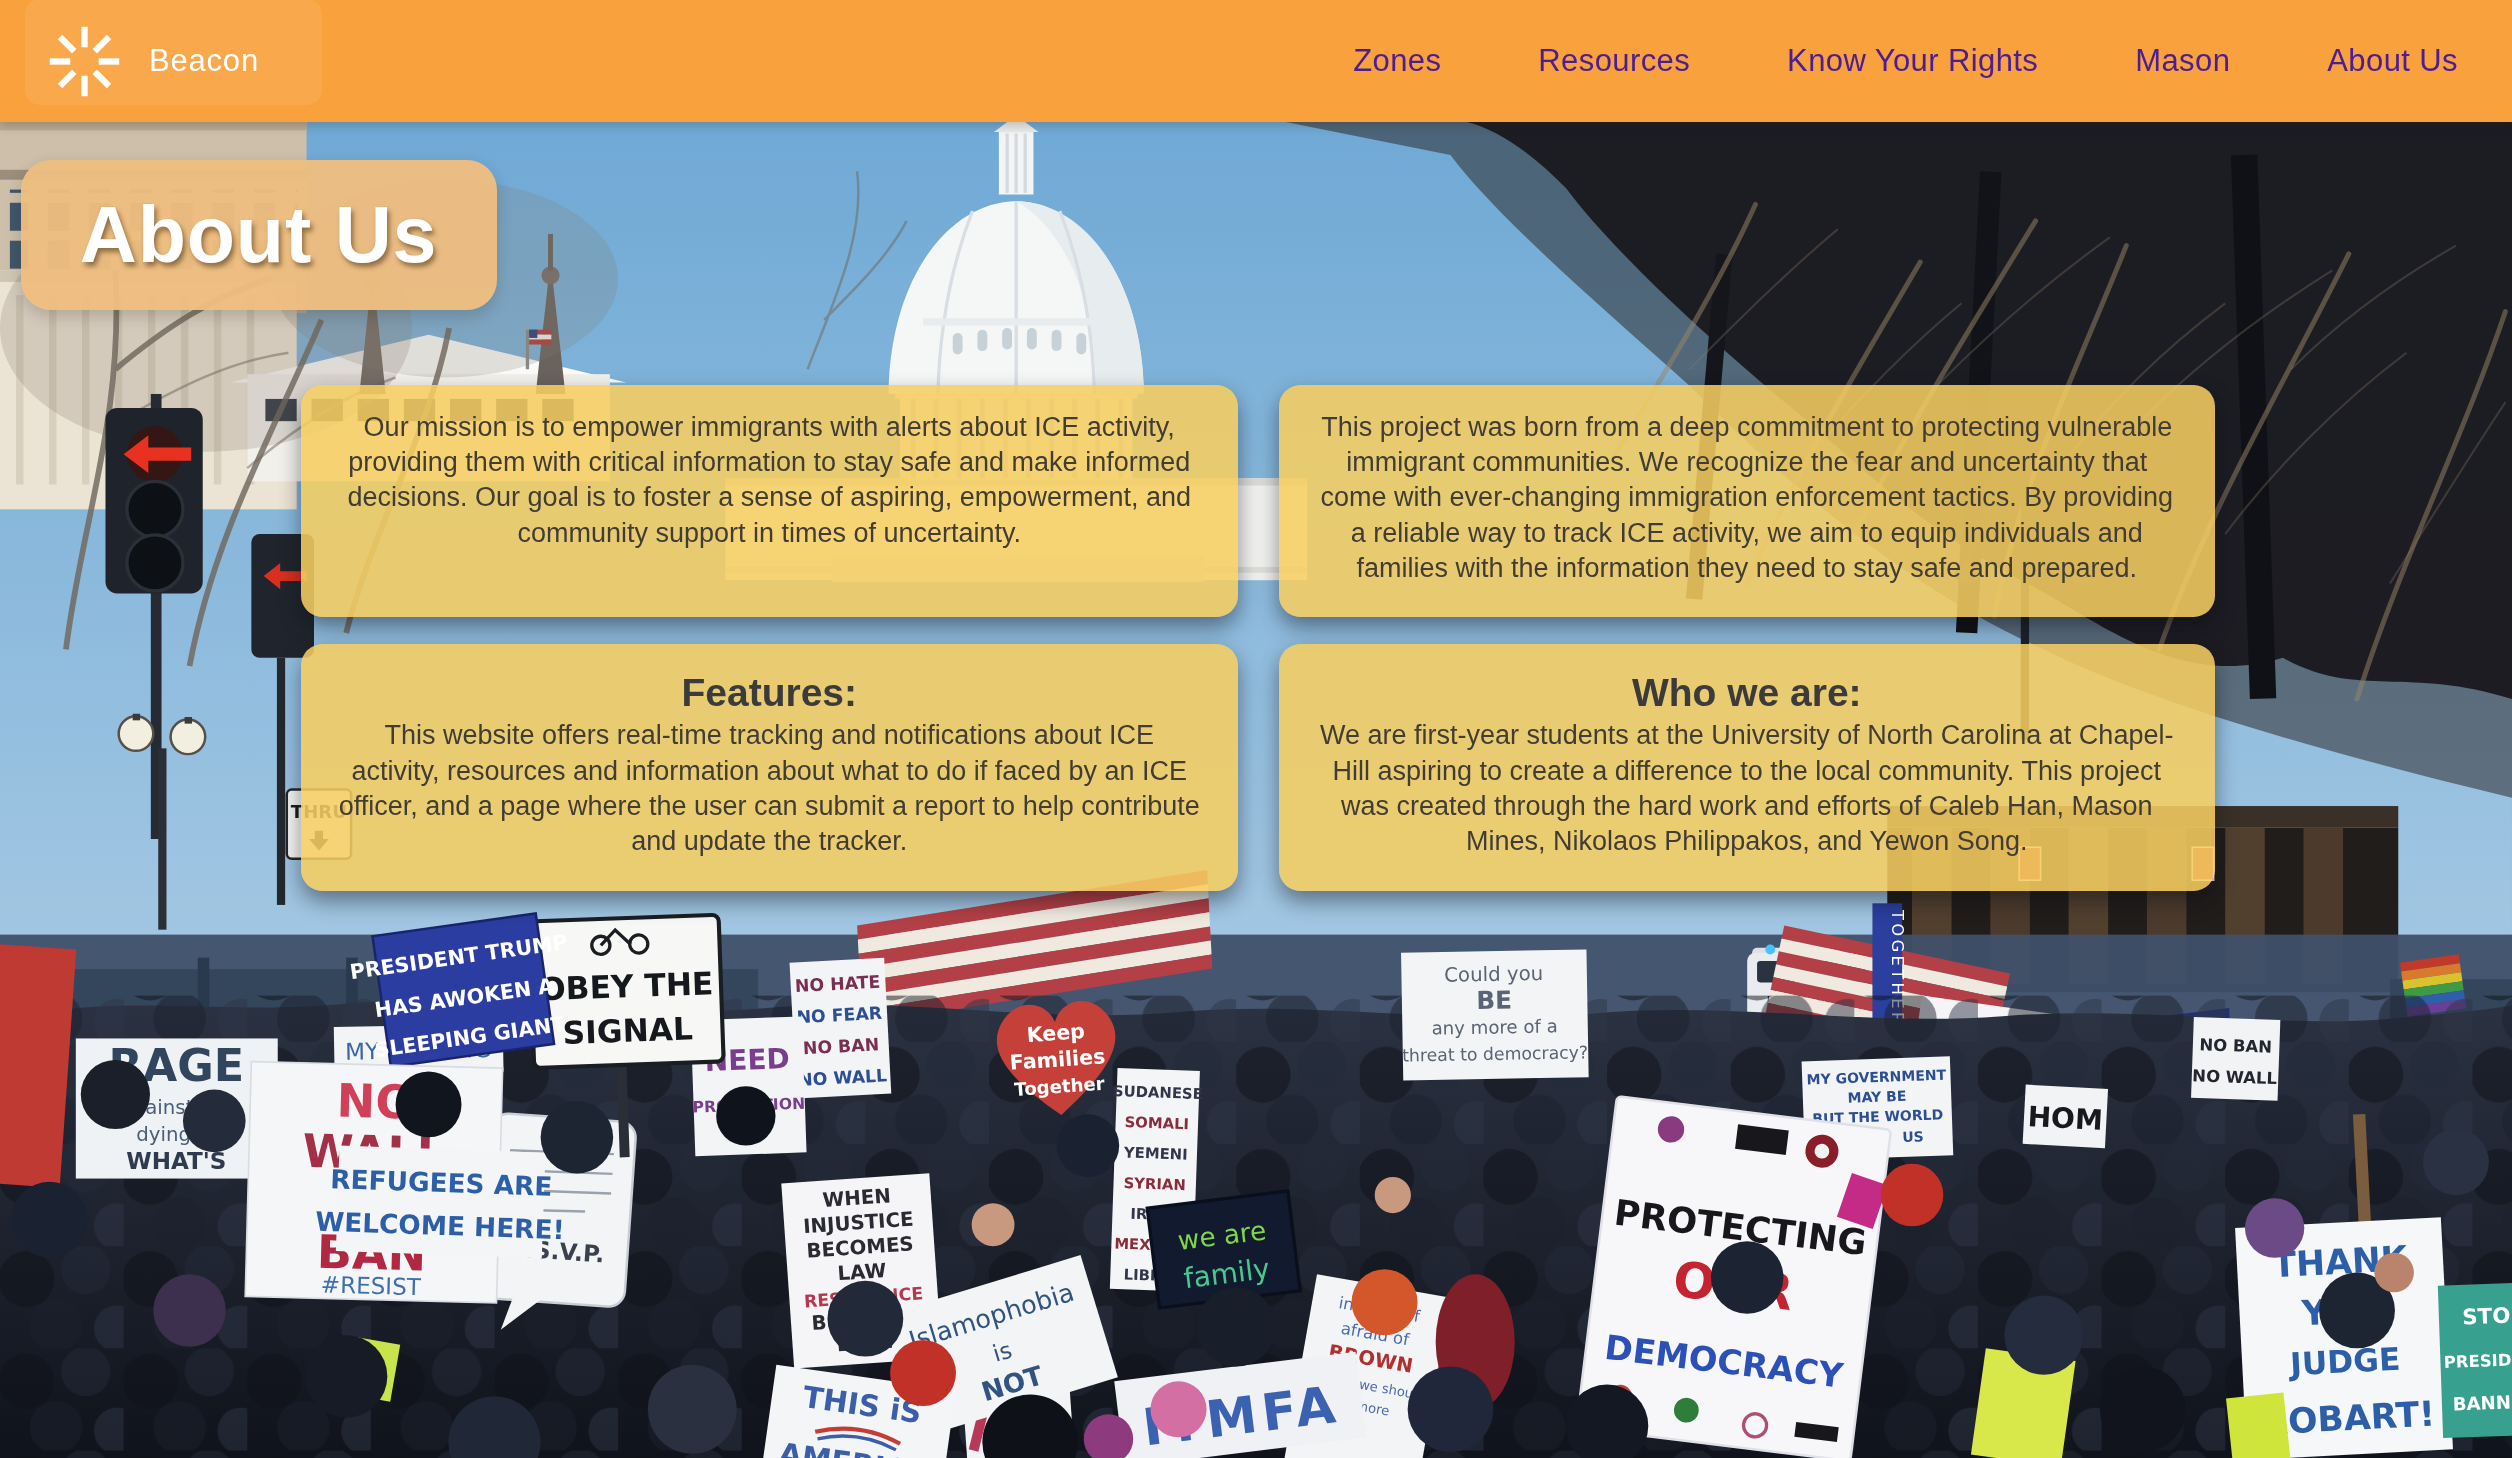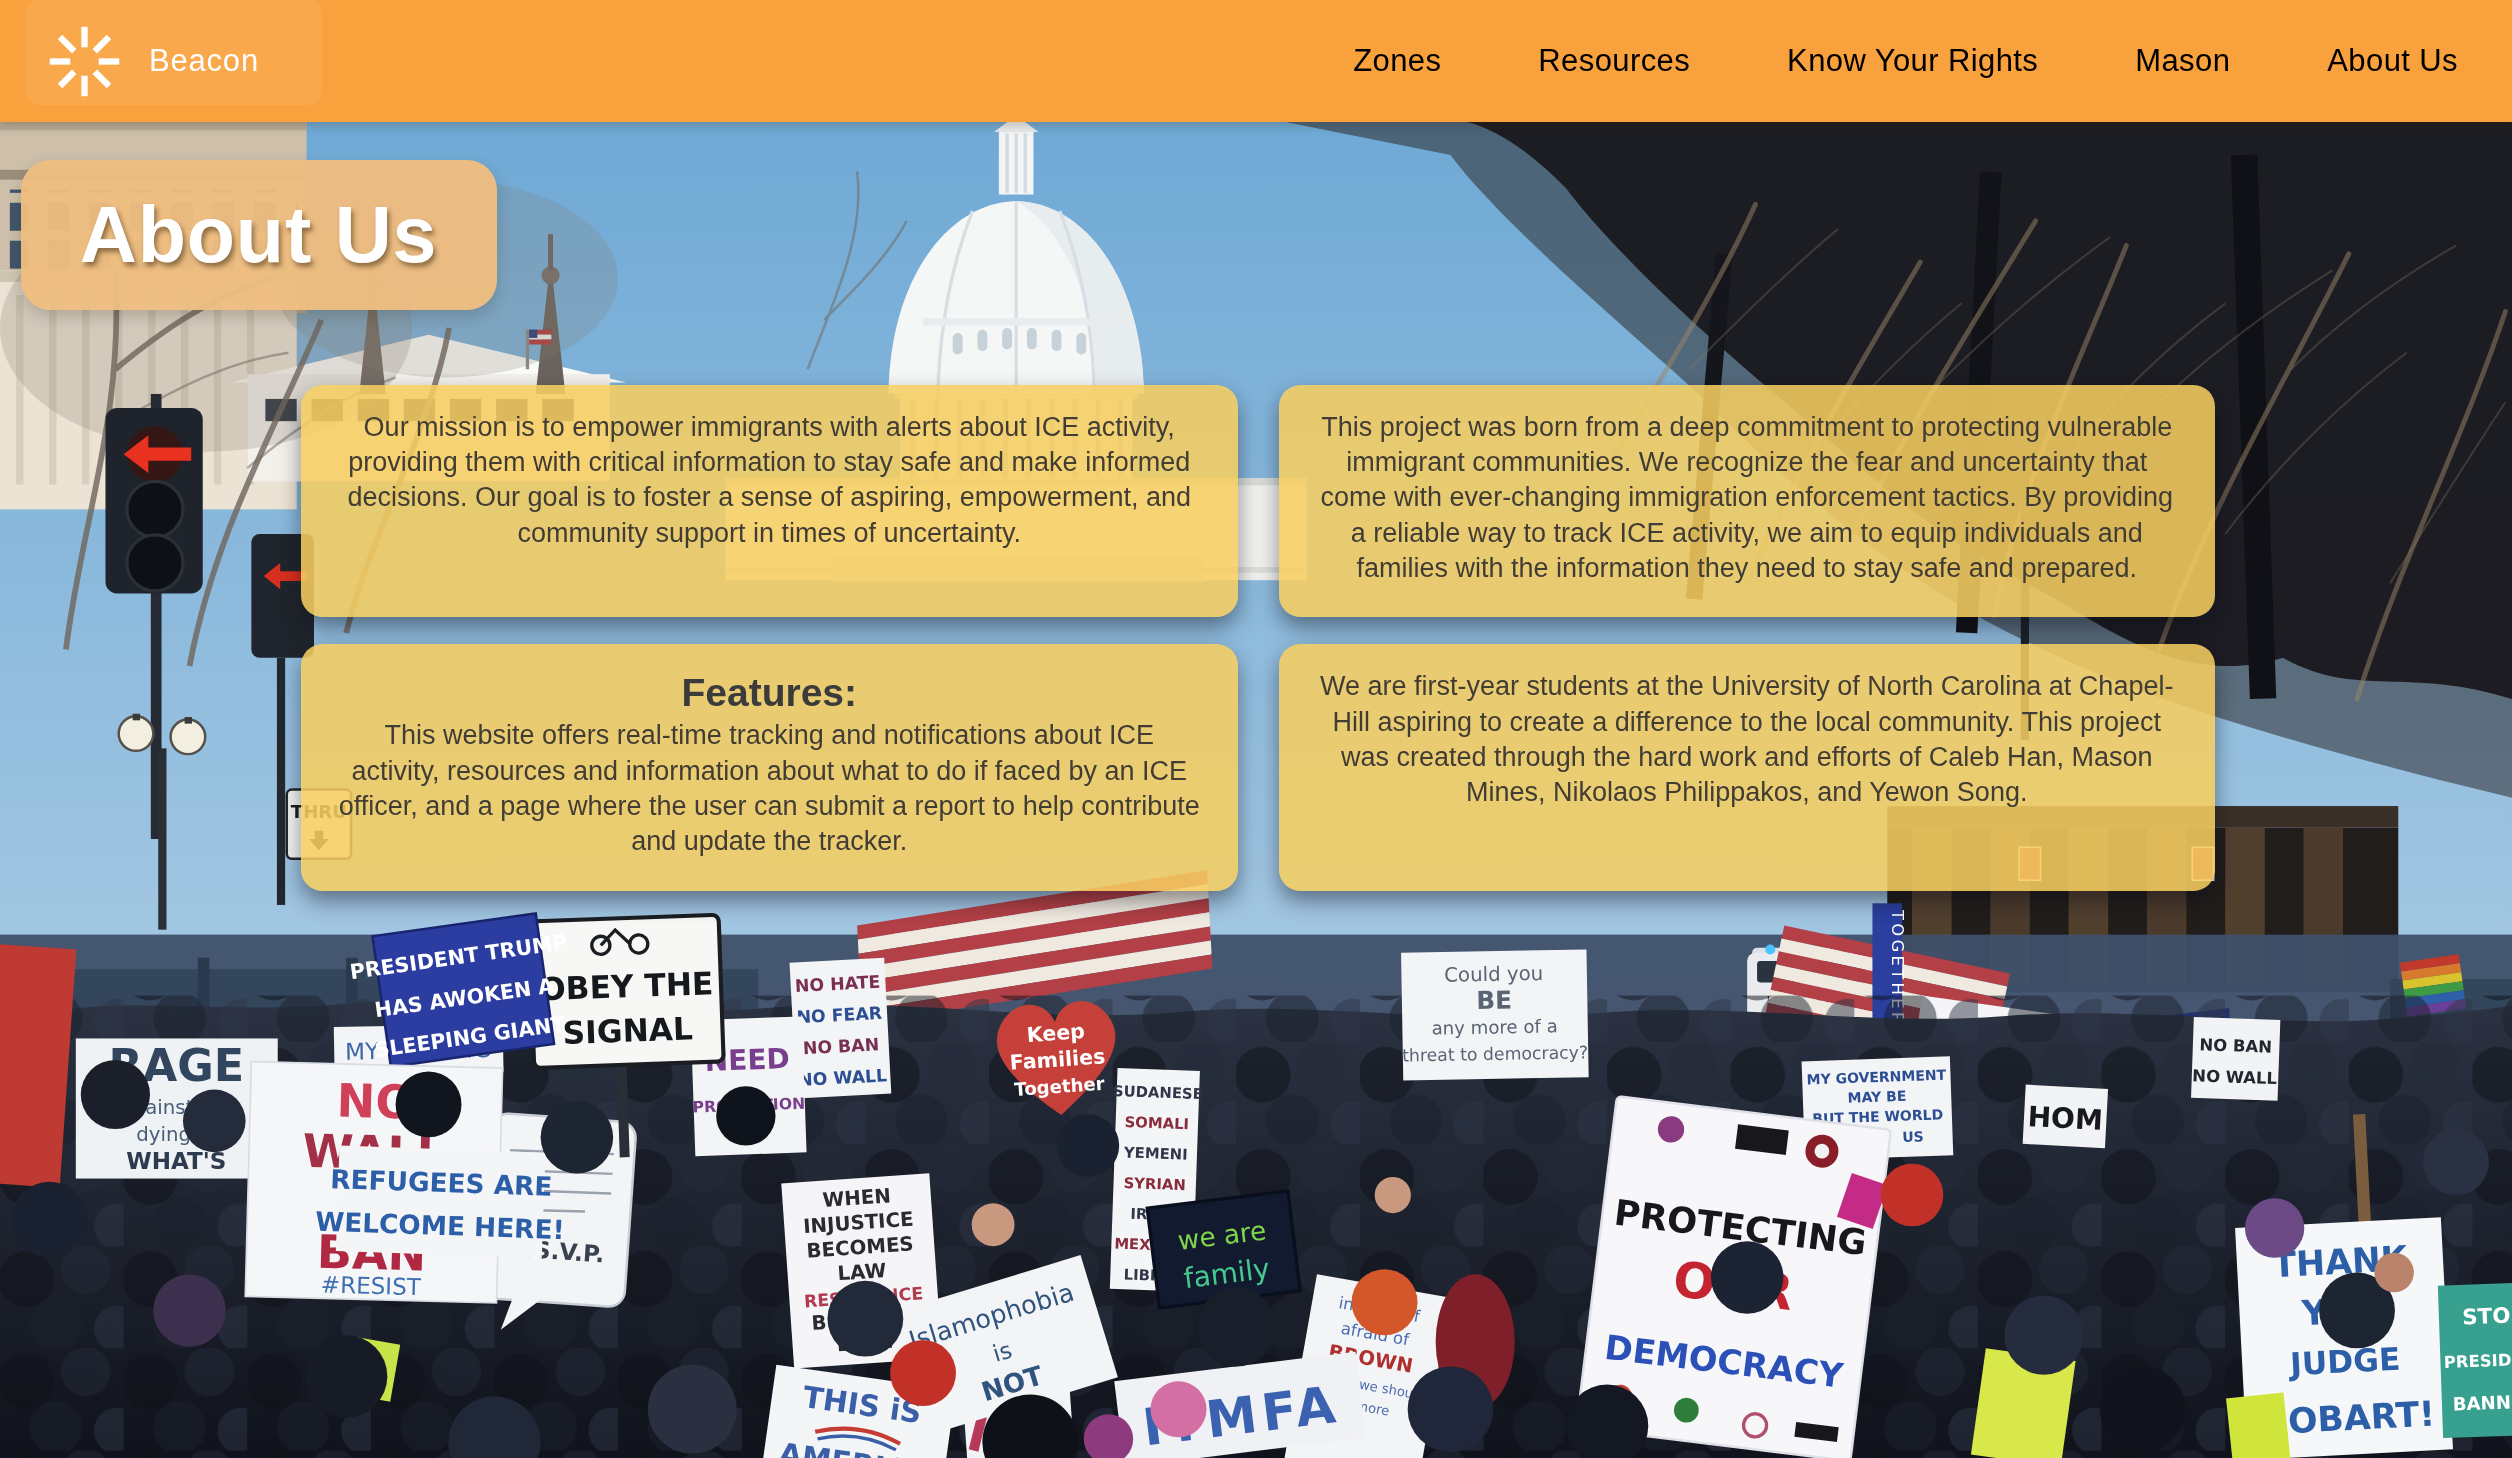--- a/index.html
+++ b/index.html
@@ -6,21 +6,21 @@
     font-family:"Liberation Sans",sans-serif;background:#1b1a20;}
   
   .navbar{position:relative;height:122px;background:#F9A13C;display:flex;
     align-items:center;justify-content:space-between;padding:0 54px 0 45px;
     box-sizing:border-box;z-index:30;box-shadow:0 3.3px 10px rgba(60,30,0,.25);}
   .brand{display:flex;align-items:center;gap:25px;cursor:pointer;position:relative;}
   .brand-glow{position:absolute;left:-20px;top:-23px;width:297px;height:106px;
     background:rgba(255,255,255,.08);border-radius:15px;}
   .brand-text{color:#fff;font-size:31px;letter-spacing:0.8px;position:relative;}
   .mainnav{display:flex;align-items:center;gap:97px;}
-  .mainnav a{color:#000000;text-decoration:none;font-size:31px;letter-spacing:0.4px;}
+  .mainnav a{color:#4c1d95;text-decoration:none;font-size:31px;letter-spacing:0.4px;}
   
   .hero{position:relative;width:2512px;height:1337px;overflow:hidden;}
   .bg{position:absolute;inset:0;display:block;}
   
   .title-box{position:absolute;left:20.6px;top:38px;width:476px;height:150px;
     background:rgba(238,189,128,.96);border-radius:30px;display:flex;
     align-items:center;justify-content:center;box-shadow:0 6.6px 15px rgba(40,25,5,.18);z-index:10;}
   .title-box h1{margin:0;font-size:79px;font-weight:bold;color:#fff;
     text-shadow:2.5px 4.1px 5.8px rgba(70,45,15,.55);letter-spacing:0.8px;}
   
@@ -601,17 +601,18 @@
       <p>Our mission is to empower immigrants with alerts about ICE activity, providing them with critical information to stay safe and make informed decisions. Our goal is to foster a sense of aspiring, empowerment, and community support in times of uncertainty.</p>
     </section>
     <section class="card">
       <p>This project was born from a deep commitment to protecting vulnerable immigrant communities. We recognize the fear and uncertainty that come with ever-changing immigration enforcement tactics. By providing a reliable way to track ICE activity, we aim to equip individuals and families with the information they need to stay safe and prepared.</p>
     </section>
     <section class="card">
       <h2>Features:</h2>
       <p>This website offers real-time tracking and notifications about ICE activity, resources and information about what to do if faced by an ICE officer, and a page where the user can submit a report to help contribute and update the tracker.</p>
     </section>
     <section class="card">
+      <h2>Who we are:</h2>
       <p>We are first-year students at the University of North Carolina at Chapel-Hill aspiring to create a difference to the local community. This project was created through the hard work and efforts of Caleb Han, Mason Mines, Nikolaos Philippakos, and Yewon Song.</p>
     </section>
   </div>
 </div>
 
 
 </body></html>

